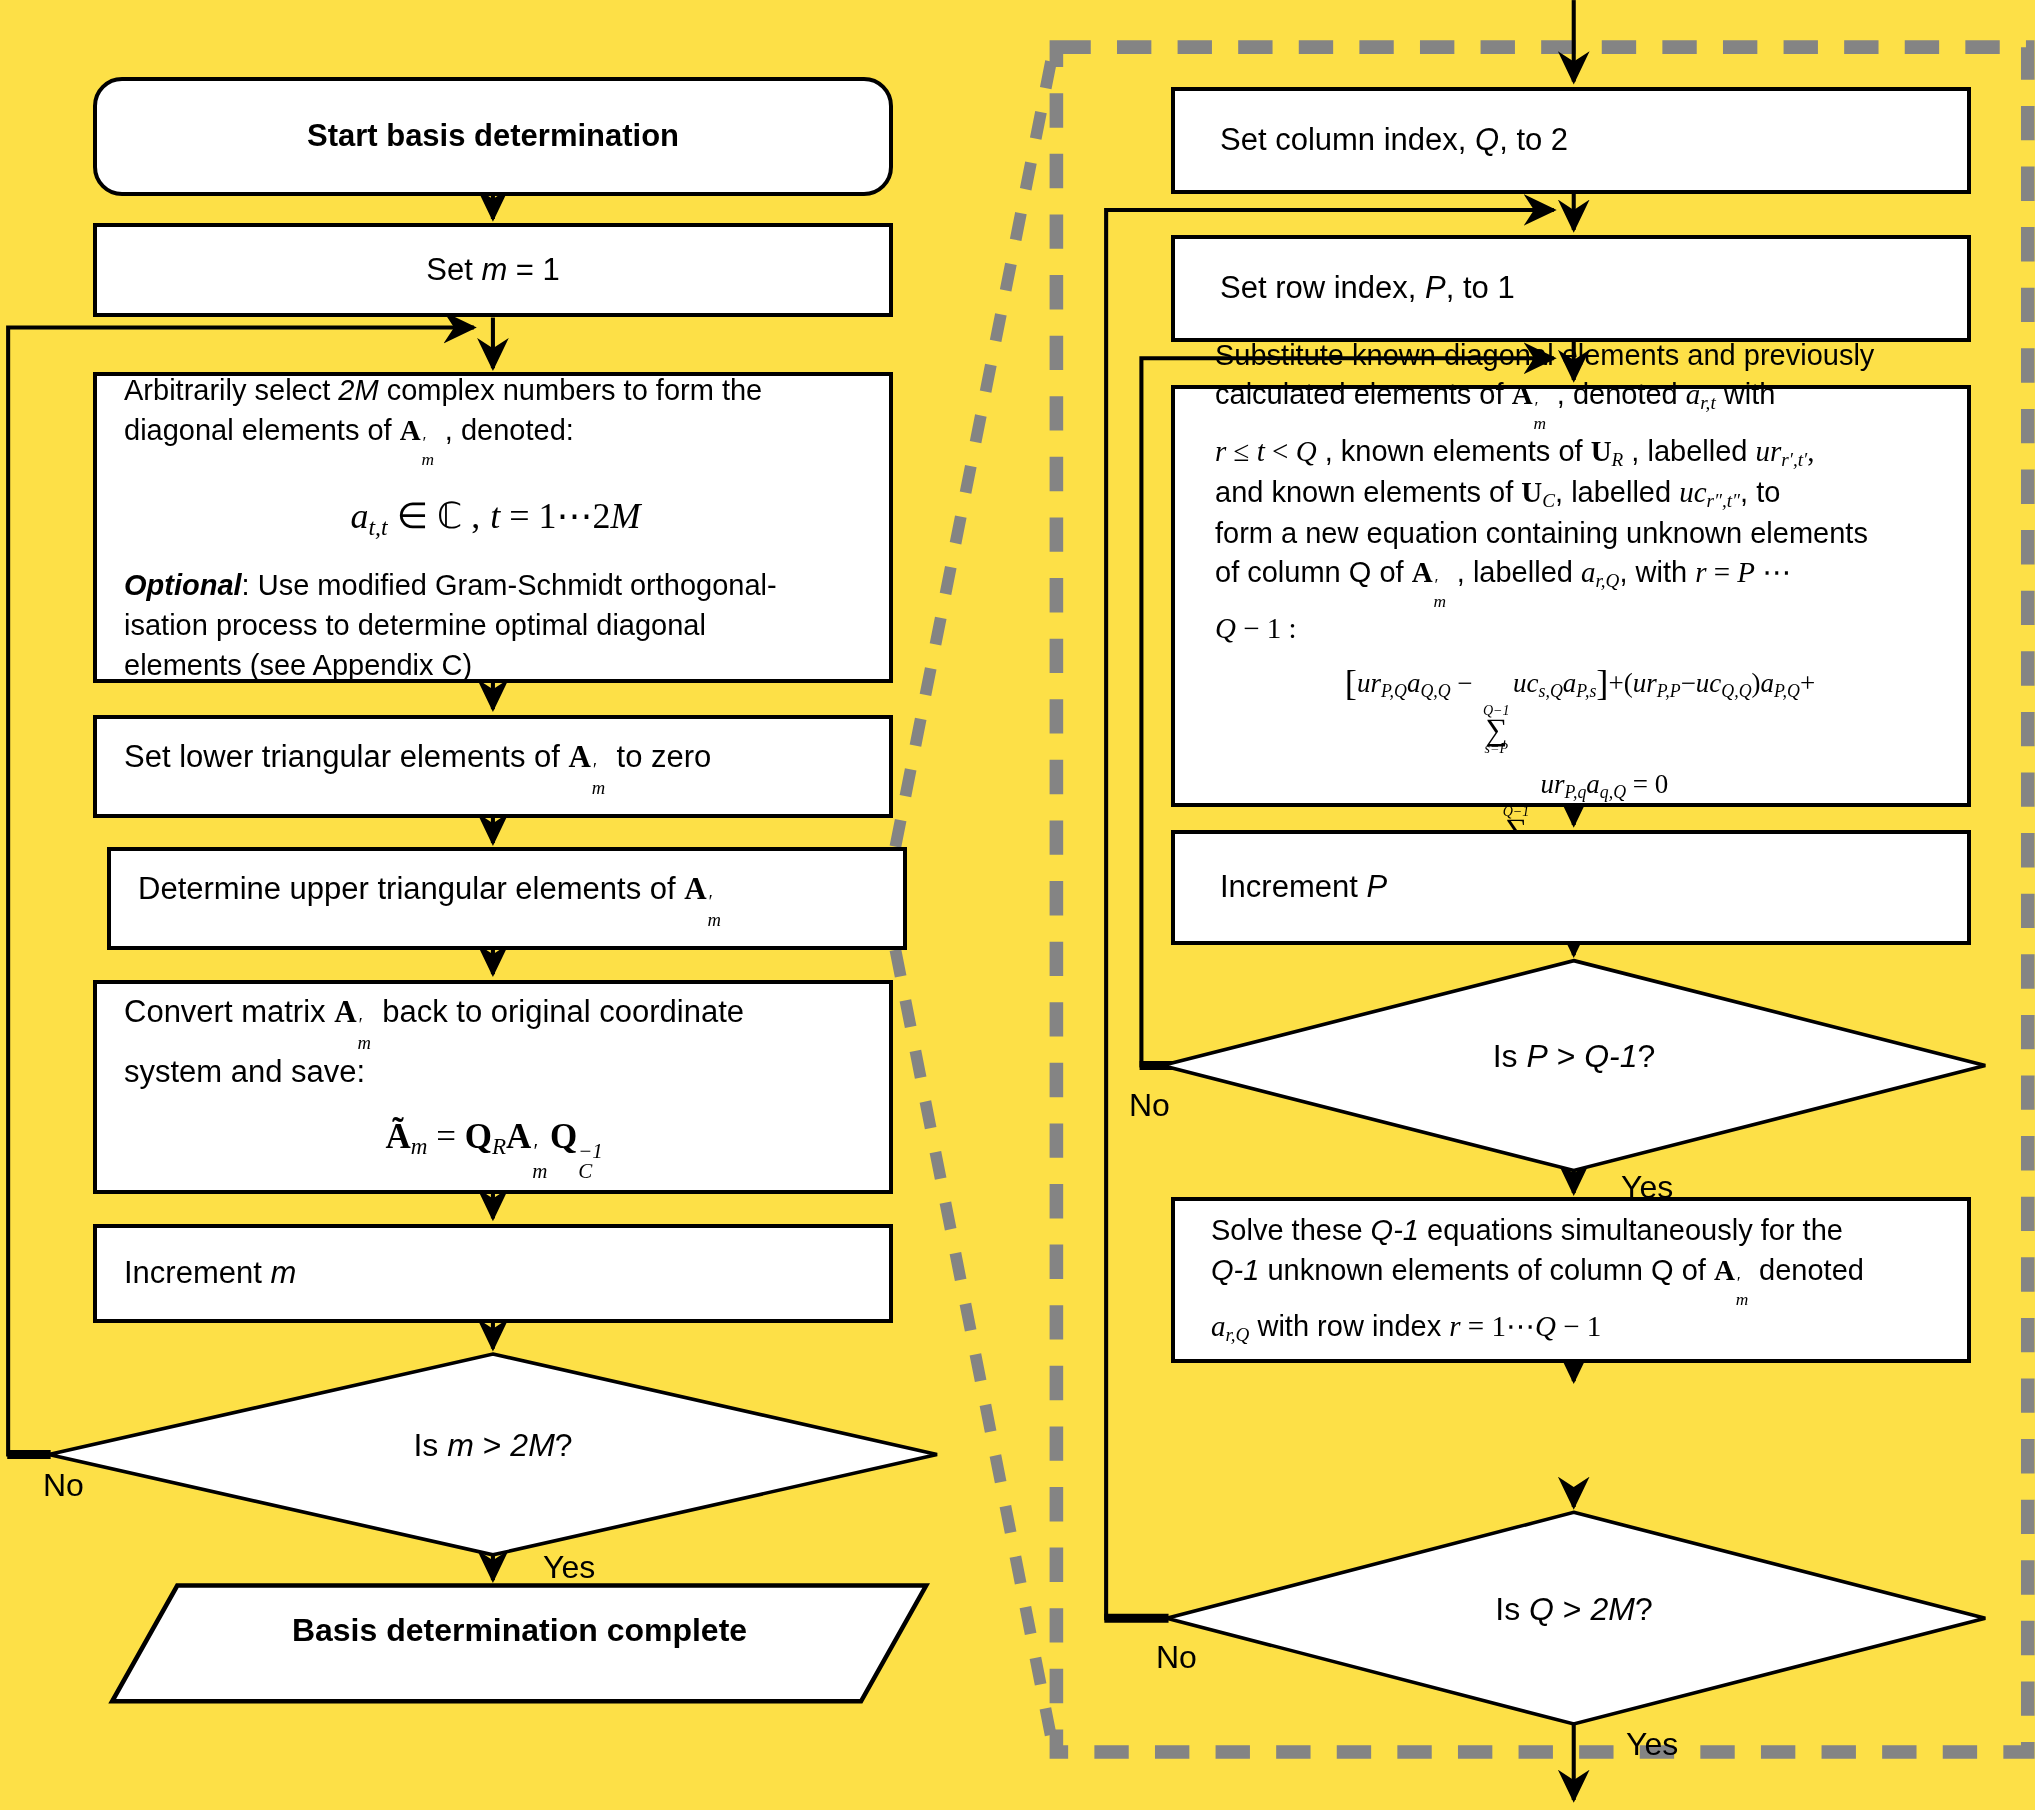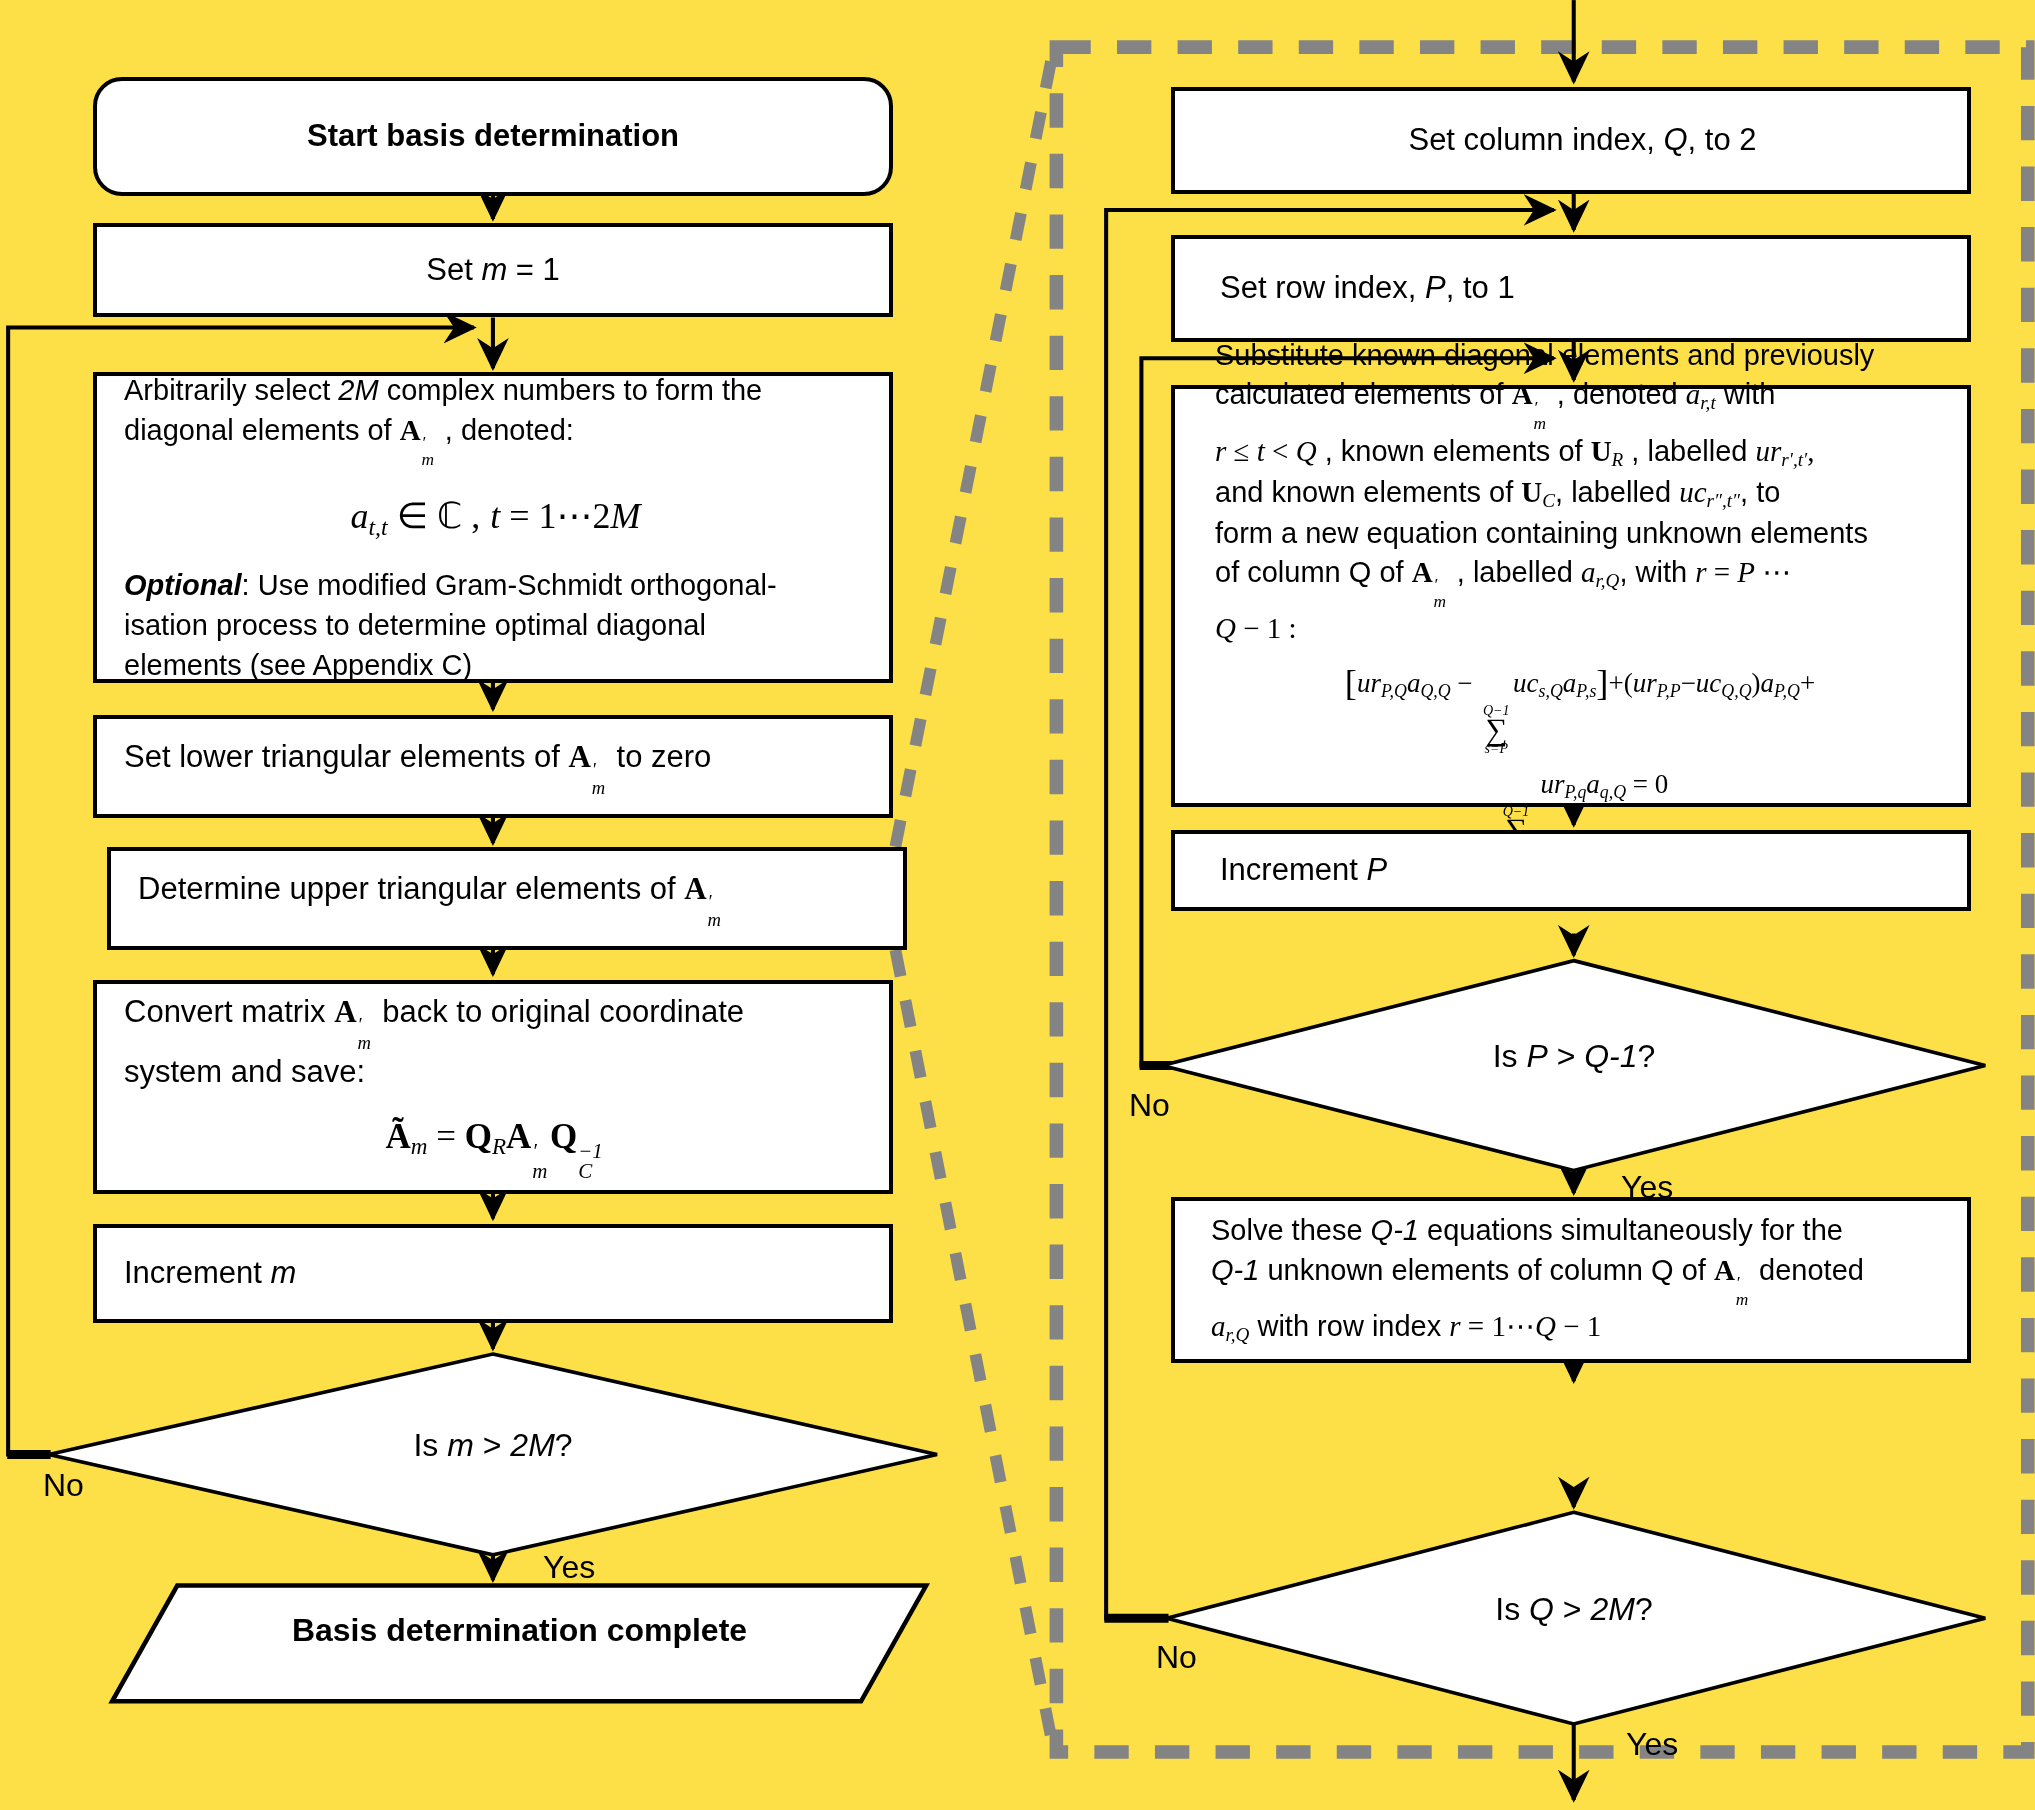--- a/index.html
+++ b/index.html
@@ -144,21 +144,21 @@
   </div>
 
   <div class="freetext ctr" style="left:312px;top:1427px;width:362px;height:54px;">
     <span><span>Is </span><span class="i">m</span><span> &gt; </span><span class="i">2M</span><span>?</span></span>
   </div>
   <div class="freetext" style="left:43px;top:1467px;width:109px;height:45px;">No</div>
   <div class="freetext" style="left:543px;top:1549px;width:127px;height:45px;">Yes</div>
 
   <div class="freetext ctr bold" style="left:181px;top:1612px;width:677px;height:63px;font-weight:bold;">Basis determination complete</div>
 
-  <div class="node padl" style="left:1171px;top:87px;width:800px;height:107px;padding-left:45px;text-align:center;">
+  <div class="node padl" style="left:1171px;top:87px;width:800px;height:107px;padding-left:45px;">
     <span><span>Set column index, </span><span class="i">Q</span><span>, to 2</span></span>
   </div>
 
   <div class="node padl" style="left:1171px;top:235px;width:800px;height:107px;padding-left:45px;">
     <span><span>Set row index, </span><span class="i">P</span><span>, to 1</span></span>
   </div>
 
   <div class="node padl small" style="left:1171px;top:385px;width:800px;height:422px;padding-left:40px;line-height:1.34;">
       <div class="ln"><span>Substitute known diagonal elements and previously</span></div>
       <div class="ln"><span>calculated elements of </span><span class="mb">A</span><span class="stack">
@@ -178,21 +178,21 @@
           <span class="sig">∑</span>
           <span class="lim">s=P</span>
         </span><span class="m">uc</span><span class="msub">s,Q</span><span class="m">a</span><span class="msub">P,s</span><span class="mr lg">]</span><span class="mr">+</span><span class="mr">(</span><span class="m">ur</span><span class="msub">P,P</span><span class="mr">−</span><span class="m">uc</span><span class="msub">Q,Q</span><span class="mr">)</span><span class="m">a</span><span class="msub">P,Q</span><span class="mr">+</span></div>
       <div class="ln eq"><span class="sum">
           <span class="lim">Q−1</span>
           <span class="sig">∑</span>
           <span class="lim">q=P+1</span>
         </span><span class="m">ur</span><span class="msub">P,q</span><span class="m">a</span><span class="msub">q,Q</span><span class="mr"> = 0</span></div>
     </div>
 
-  <div class="node padl" style="left:1171px;top:830px;width:800px;height:81px;padding-left:45px;">
+  <div class="node padl" style="left:1171px;top:830px;width:800px;height:115px;padding-left:45px;">
     <span><span>Increment </span><span class="i">P</span></span>
   </div>
 
   <div class="freetext ctr" style="left:1393px;top:1038px;width:362px;height:54px;">
     <span><span>Is </span><span class="i">P</span><span> &gt; </span><span class="i">Q-1</span><span>?</span></span>
   </div>
   <div class="freetext" style="left:1129px;top:1087px;width:109px;height:45px;">No</div>
   <div class="freetext" style="left:1621px;top:1169px;width:127px;height:45px;">Yes</div>
 
   <div class="node padl small" style="left:1171px;top:1197px;width:800px;height:166px;padding-left:36px;line-height:1.36;">

